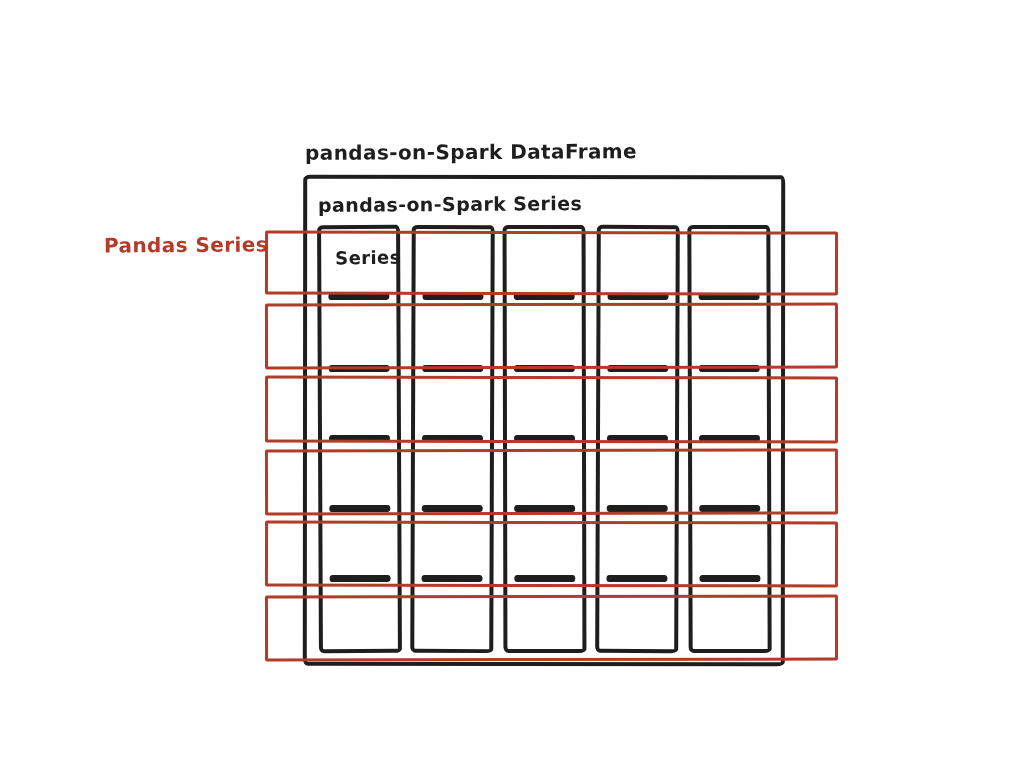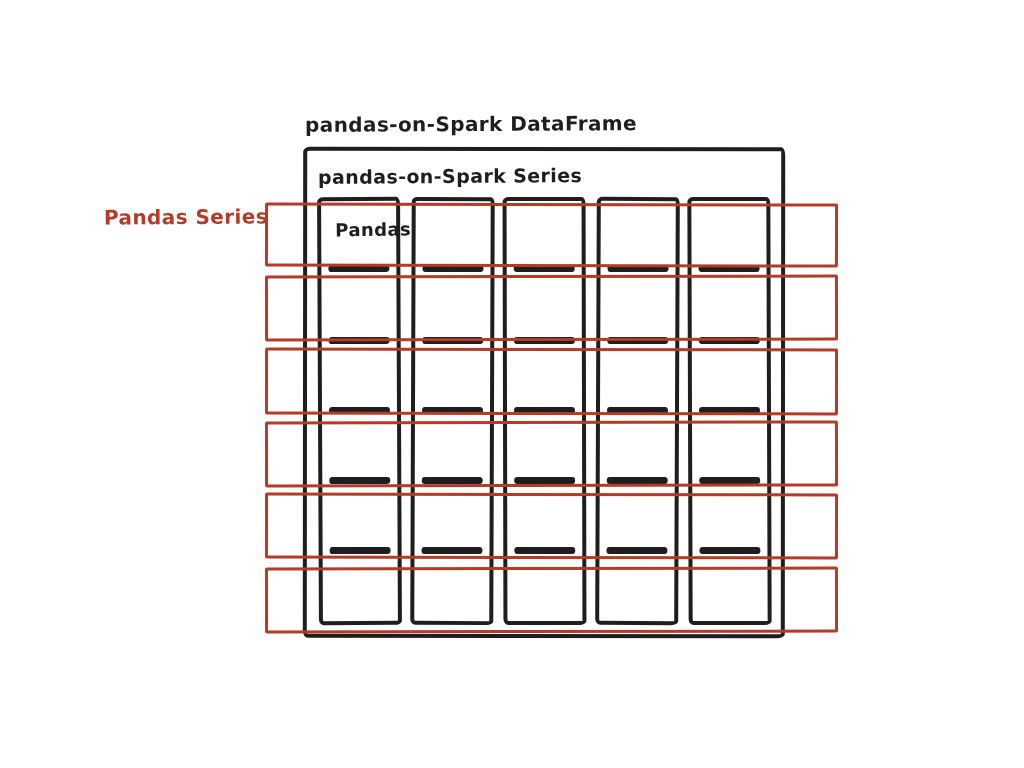--- a/index.html
+++ b/index.html
@@ -4,21 +4,21 @@
 <style>
   :root{
     --ink:#1e1e1e;
     --accent:#b23c28;
   }
   html,body{margin:0;padding:0;}
   body{
     width:1024px;height:768px;background:#ffffff;position:relative;overflow:hidden;
     font-family:"DejaVu Sans","Liberation Sans",sans-serif;
   }
-  .canvas{position:absolute;inset:0;}
+  .canvas{position:absolute;inset:0;margin-top:28px;}
   .hand-text{
     color:var(--ink);
     font-weight:600;
     letter-spacing:.4px;
     white-space:nowrap;
   }
   .title{
     position:absolute;left:305px;top:112px;
     font-size:20px;
     transform:rotate(-.3deg);
@@ -81,21 +81,21 @@
 
   <div class="series-label hand-text">pandas-on-Spark Series</div>
 
   <div id="columns-layer">
       <div class="col" style="left: 318px; transform: rotate(-0.25deg);">
         <div class="dash" style="top: 64px;"></div>
         <div class="dash" style="top: 136px;"></div>
         <div class="dash" style="top: 206px;"></div>
         <div class="dash" style="top: 276px;"></div>
         <div class="dash" style="top: 346px;"></div>
-        <span class="cell-label hand-text">Pandas</span>
+        <span class="cell-label hand-text">Series</span>
       </div>
       <div class="col" style="left: 410.5px; transform: rotate(0.2deg);">
         <div class="dash" style="top: 64px;"></div>
         <div class="dash" style="top: 136px;"></div>
         <div class="dash" style="top: 206px;"></div>
         <div class="dash" style="top: 276px;"></div>
         <div class="dash" style="top: 346px;"></div>
       </div>
       <div class="col" style="left: 503px; transform: rotate(-0.12deg);">
         <div class="dash" style="top: 64px;"></div>

